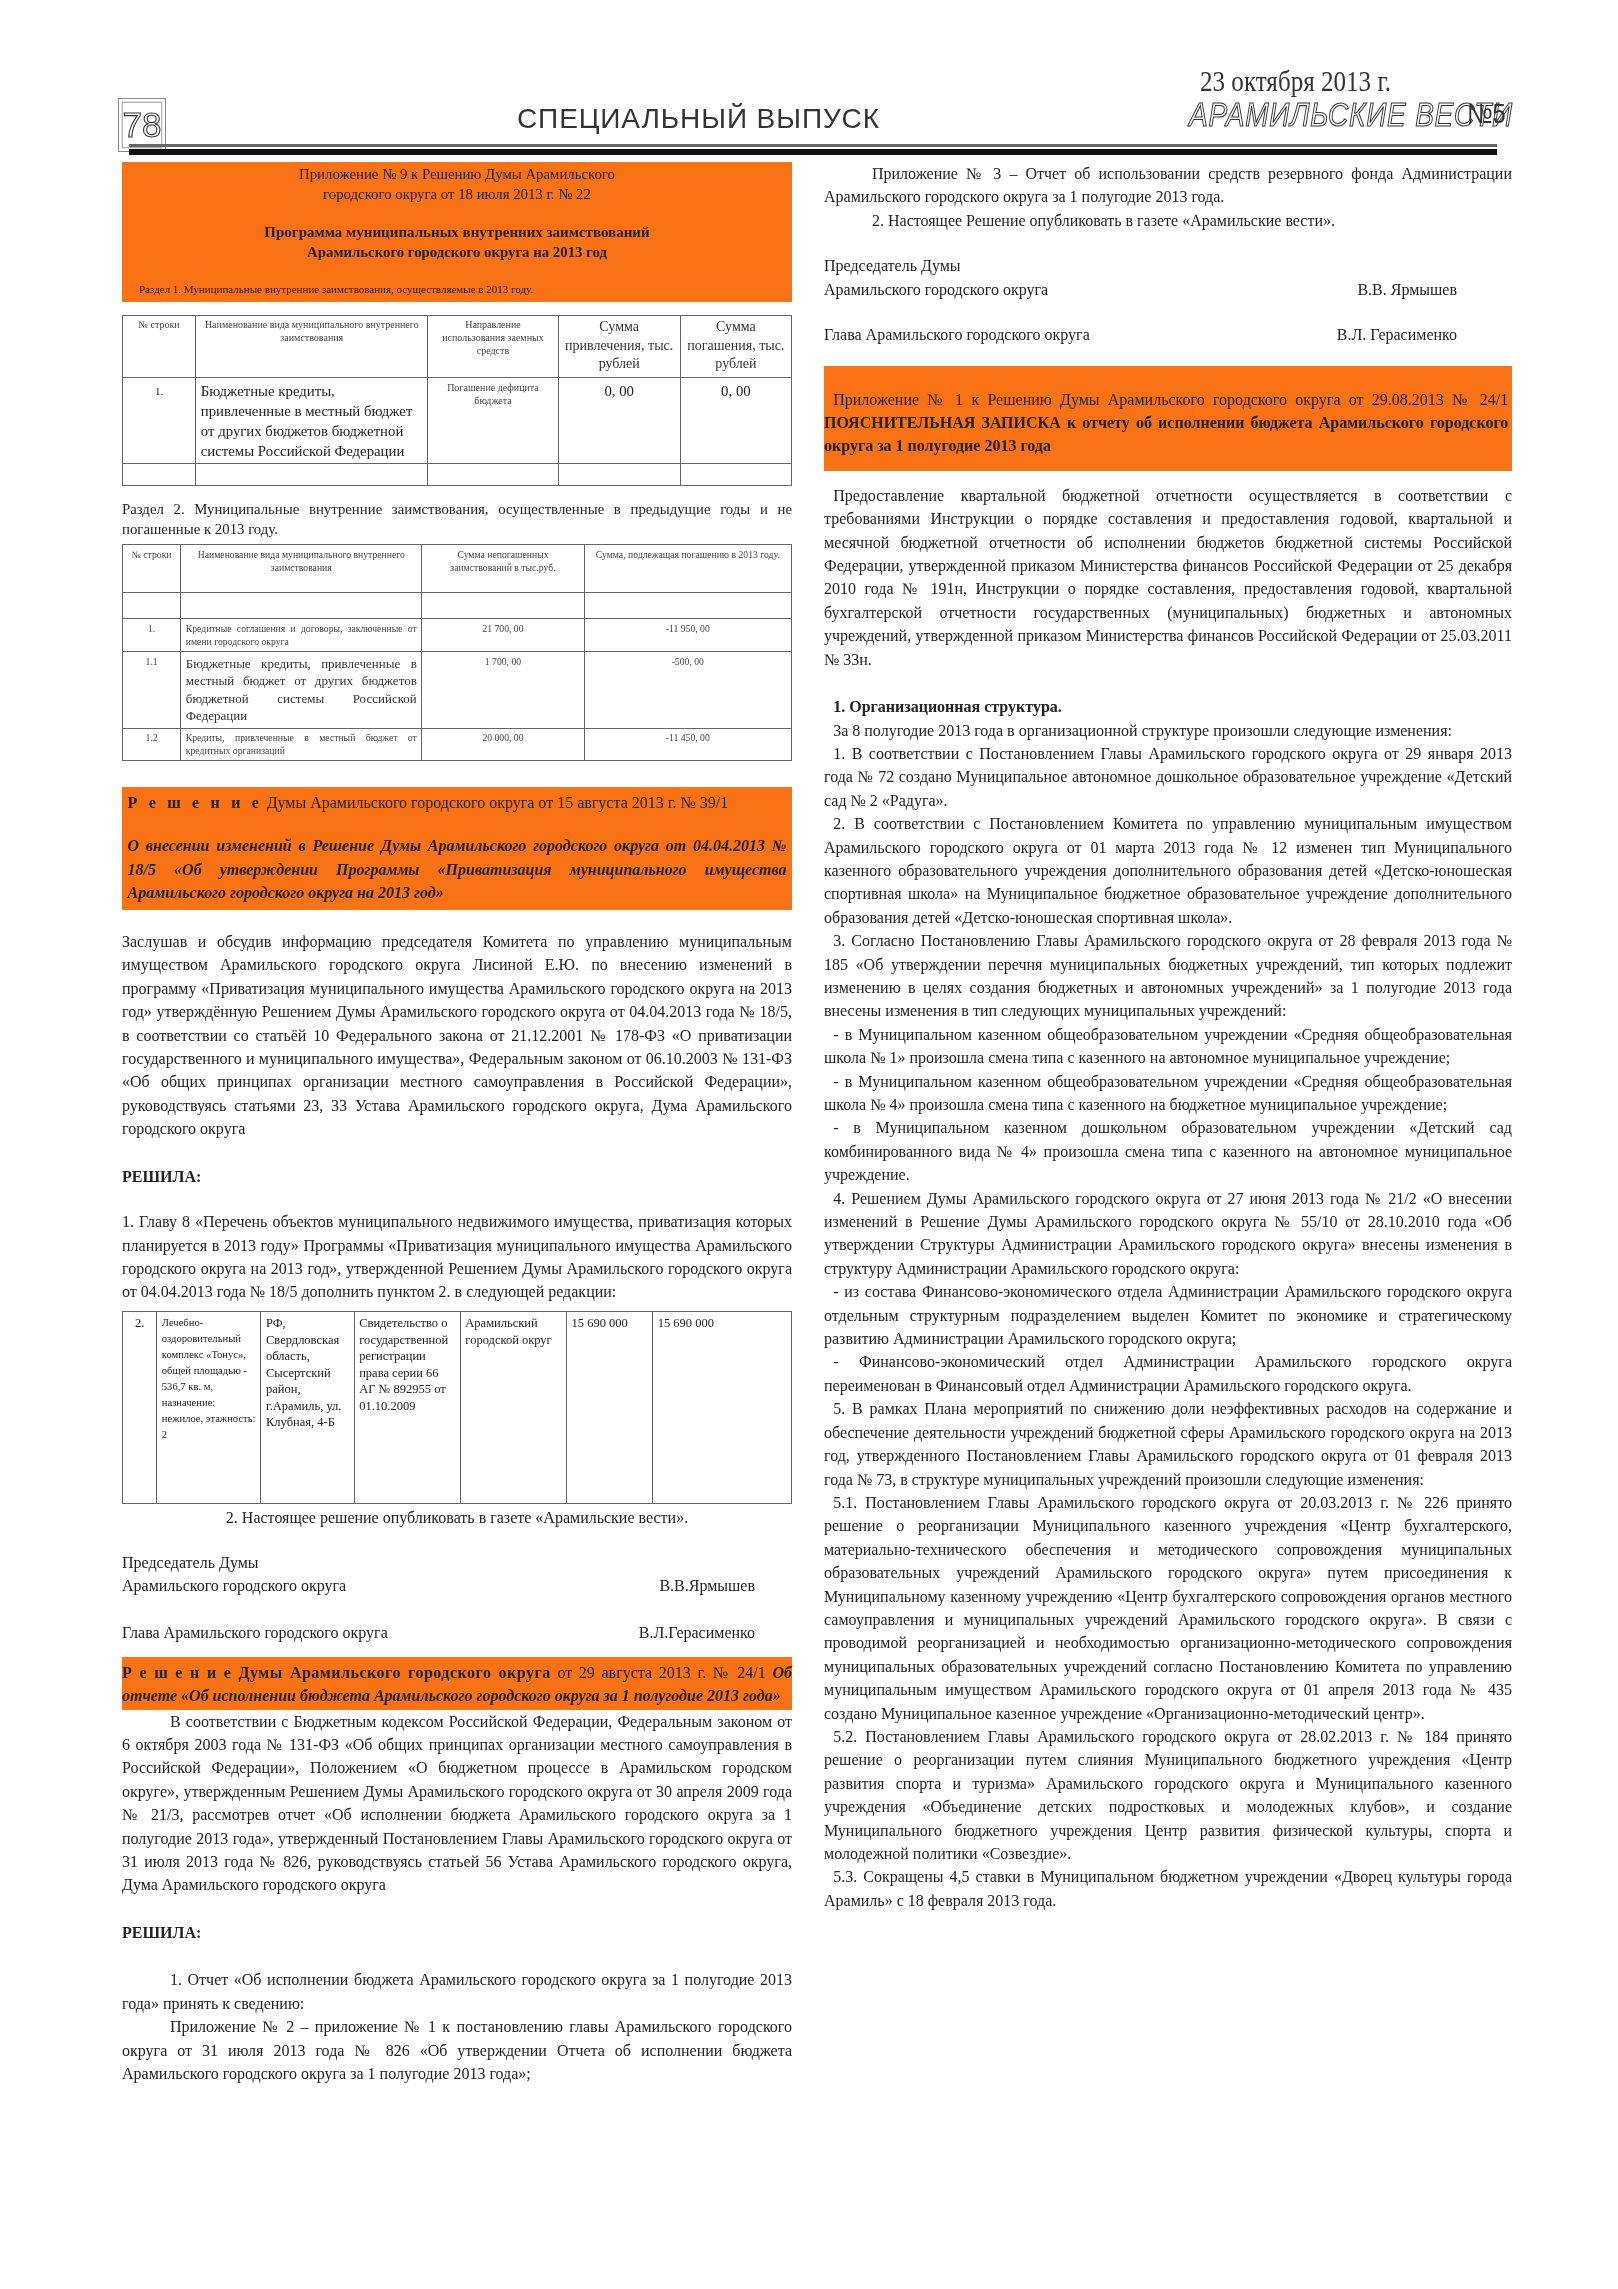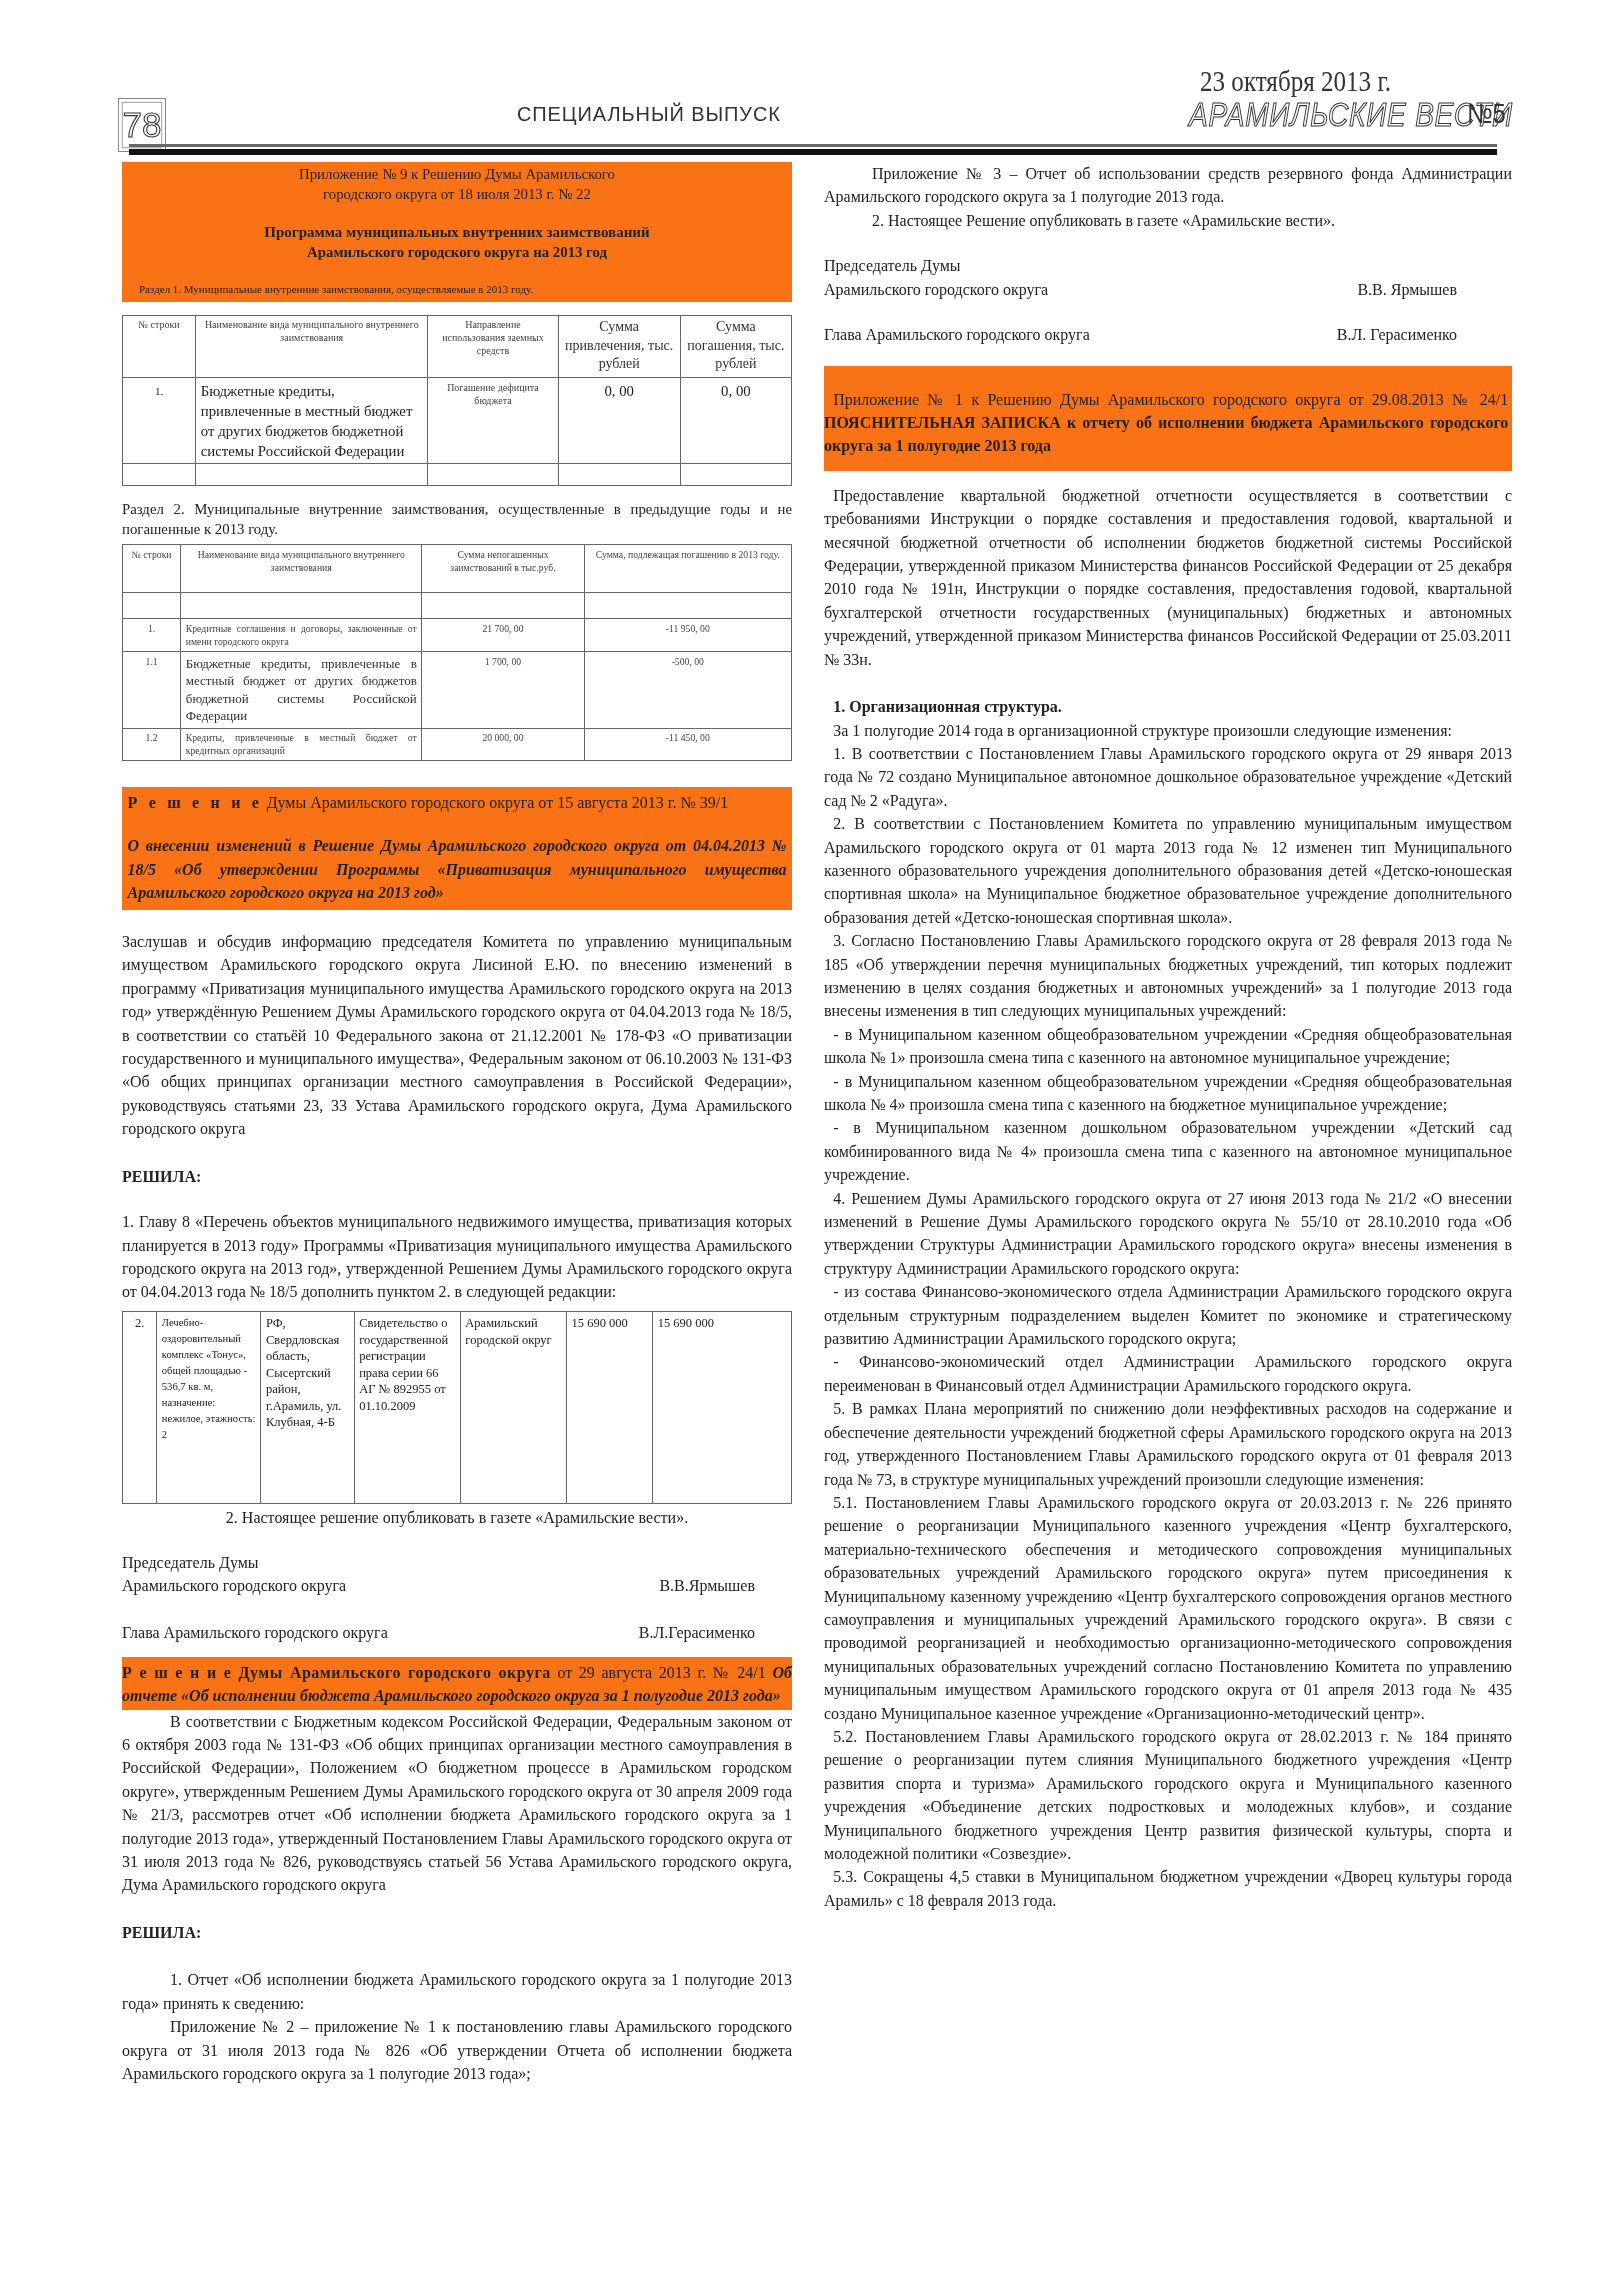--- a/index.html
+++ b/index.html
@@ -4,21 +4,21 @@
 <style>
   html,body{margin:0;padding:0;background:#ffffff;}
   body{width:1619px;height:2290px;position:relative;overflow:hidden;color:#222;
        font-family:"Liberation Serif","DejaVu Serif",serif;}
   .header{position:absolute;left:0;top:0;width:1619px;height:157px;}
   .page-num{position:absolute;left:118px;top:98px;width:46px;height:52px;border:1.8px solid #888;
             background:#fff;box-shadow:inset 0 0 0 2.8px #fff, inset 0 0 0 3.7px #999;
             font-family:"Liberation Sans",sans-serif;font-size:35px;color:#fff;
             -webkit-text-stroke:1.1px #333;text-align:center;line-height:52px;}
   .special{position:absolute;left:517px;top:103px;font-family:"Liberation Sans",sans-serif;
-           font-size:20px;letter-spacing:0.9px;color:#333;}
+           font-size:28px;letter-spacing:0.9px;color:#333;}
   .date{position:absolute;left:1200px;top:65px;font-size:29.5px;color:#333;transform:scaleX(.85);transform-origin:left;}
   .paper-name{position:absolute;left:1189px;top:96px;font-family:"Liberation Sans",sans-serif;font-style:italic;
               font-size:33px;color:#fff;-webkit-text-stroke:1.1px #333;transform:scaleX(.85);transform-origin:left;letter-spacing:0.9px;}
   .issue{position:absolute;left:1467px;top:98px;font-family:"Liberation Sans",sans-serif;font-size:28px;color:#333;transform:scaleX(.85);transform-origin:left;}
   .rule{position:absolute;left:129px;width:1368px;}
   .rule1{top:144px;height:2.8px;background:#666;}
   .rule2{top:149px;height:5.5px;background:#111;}
 
   .col{position:absolute;top:162px;}
   .colL{left:122px;width:670px;}
@@ -202,21 +202,21 @@
   <div class="gray" style="margin-top:20px;padding:22px 3.7px 13px 0;">
     <p class="t ind2">
       <span>Приложение № 1 к Решению Думы Арамильского городского округа от 29.08.2013 № 24/1 </span><span class="b">ПОЯСНИТЕЛЬНАЯ ЗАПИСКА к отчету об исполнении бюджета Арамильского городского округа за 1 полугодие 2013 года</span>
     </p>
   </div>
 
   <p class="t ind2" style="margin-top:13px;">Предоставление квартальной бюджетной отчетности осуществляется в соответствии с требованиями Инструкции о порядке составления и предоставления годовой, квартальной и месячной бюджетной отчетности об исполнении бюджетов бюджетной системы Российской Федерации, утвержденной приказом Министерства финансов Российской Федерации от 25 декабря 2010 года № 191н, Инструкции о порядке составления, предоставления годовой, квартальной бухгалтерской отчетности государственных (муниципальных) бюджетных и автономных учреждений, утвержденной приказом Министерства финансов Российской Федерации от 25.03.2011  № 33н.</p>
   <p class="t b ind2" style="margin-top:24px;">1. Организационная структура.</p>
 
   <div>
-    <p class="t ind2">За 1 полугодие 2014 года в организационной структуре произошли следующие изменения:</p>
+    <p class="t ind2">За 8 полугодие 2013 года в организационной структуре произошли следующие изменения:</p>
     <p class="t ind2">1. В соответствии с Постановлением Главы Арамильского городского округа от 29 января 2013 года № 72 создано Муниципальное автономное дошкольное образовательное учреждение «Детский сад № 2 «Радуга».</p>
     <p class="t ind2">2.  В соответствии с Постановлением Комитета по управлению муниципальным имуществом Арамильского городского округа от 01 марта 2013 года № 12 изменен тип Муниципального казенного образовательного учреждения дополнительного образования детей «Детско-юношеская спортивная школа» на Муниципальное бюджетное образовательное учреждение дополнительного образования детей «Детско-юношеская спортивная школа».</p>
     <p class="t ind2">3. Согласно Постановлению Главы Арамильского городского округа от 28 февраля 2013 года № 185 «Об утверждении перечня муниципальных бюджетных учреждений, тип которых подлежит изменению в целях создания бюджетных и автономных учреждений» за 1 полугодие 2013 года внесены изменения в тип следующих муниципальных учреждений:</p>
     <p class="t ind2"> - в Муниципальном казенном общеобразовательном учреждении «Средняя общеобразовательная школа № 1» произошла смена типа с казенного на автономное муниципальное учреждение;</p>
     <p class="t ind2"> -  в Муниципальном казенном общеобразовательном учреждении «Средняя общеобразовательная школа № 4» произошла смена типа с казенного на бюджетное муниципальное учреждение;</p>
     <p class="t ind2"> - в Муниципальном казенном дошкольном образовательном учреждении «Детский сад комбинированного вида № 4» произошла смена типа с казенного  на автономное муниципальное учреждение.</p>
     <p class="t ind2">4. Решением Думы Арамильского городского округа от 27 июня 2013 года № 21/2 «О внесении изменений в Решение Думы Арамильского городского округа № 55/10 от 28.10.2010 года «Об утверждении Структуры Администрации Арамильского городского округа» внесены изменения в структуру Администрации Арамильского городского округа:</p>
     <p class="t ind2"> - из состава Финансово-экономического отдела Администрации Арамильского городского округа отдельным структурным подразделением выделен Комитет по экономике и стратегическому развитию Администрации Арамильского городского округа;</p>
     <p class="t ind2"> - Финансово-экономический отдел Администрации Арамильского городского округа переименован в Финансовый отдел Администрации Арамильского городского округа.</p>
     <p class="t ind2">5. В рамках Плана мероприятий по снижению доли неэффективных расходов на содержание и обеспечение деятельности учреждений бюджетной сферы Арамильского городского округа на 2013 год, утвержденного Постановлением Главы Арамильского городского округа от 01 февраля 2013 года № 73, в структуре муниципальных учреждений произошли следующие изменения:</p>

